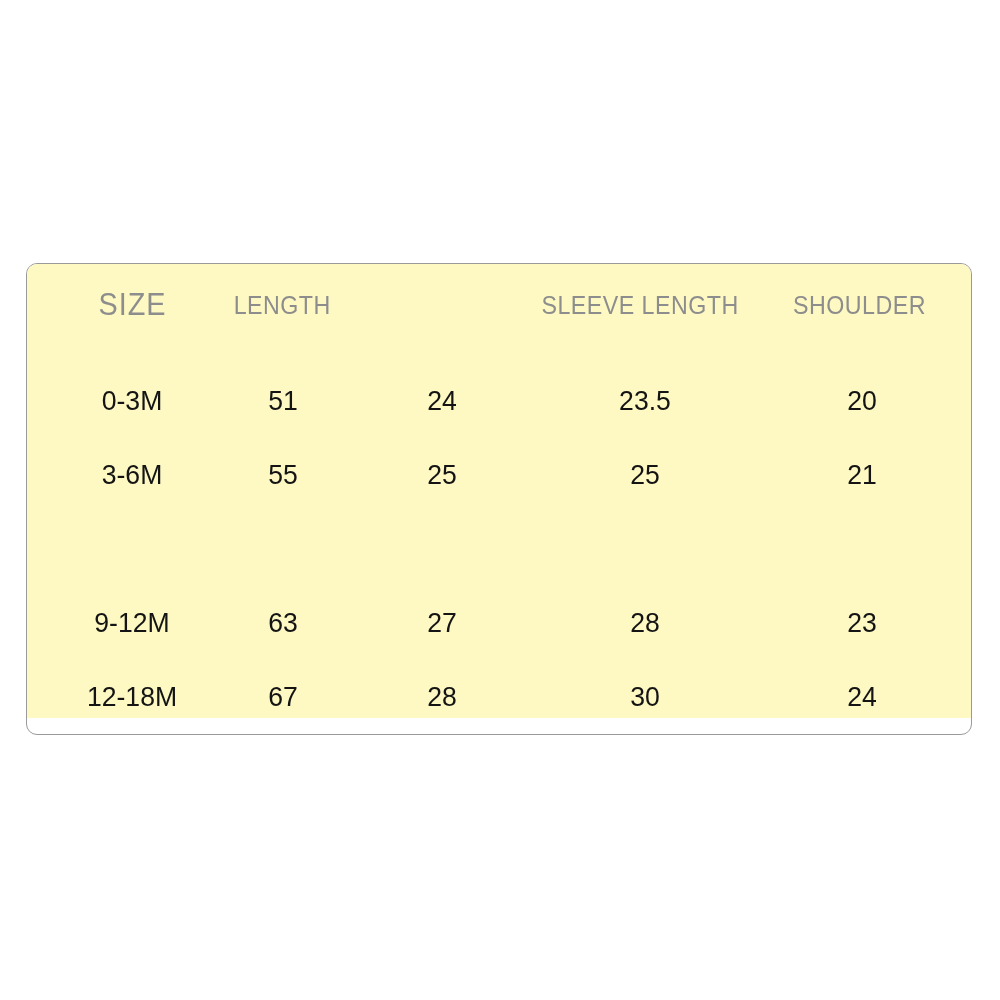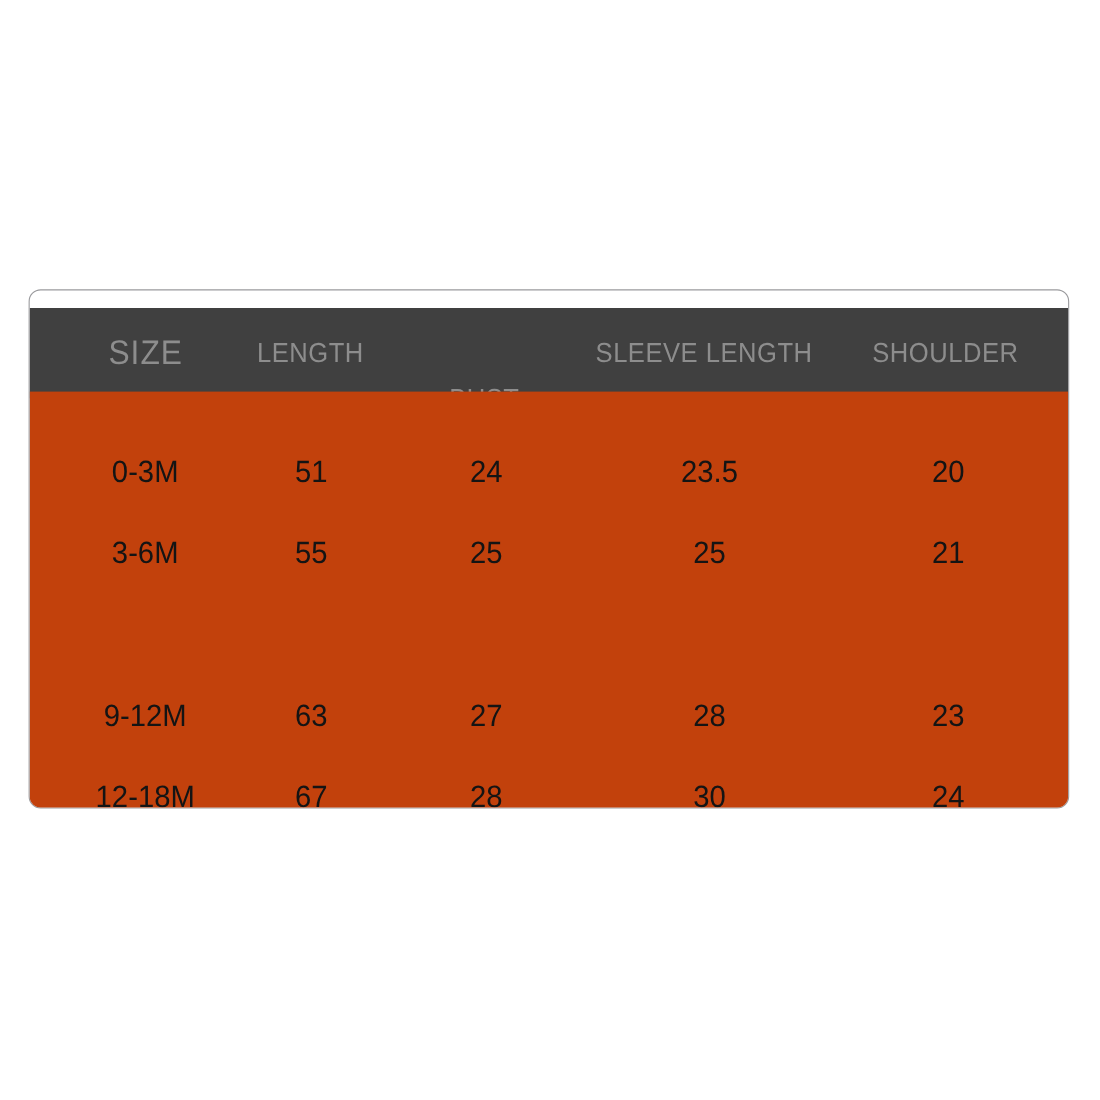--- a/index.html
+++ b/index.html
@@ -36,24 +36,24 @@
     border: 1px solid #9a9a9d;
     border-radius: 11px;
     background: #ffffff;
     overflow: hidden;
   }
 
   
   .chart-header-row {
     position: absolute;
     left: 0;
-    top: 16px;
+    top: 0;
     width: 100%;
     height: 82px;
-    background: #404040;
+    background: #fef9c3;
     display: block;
   }
 
   .col {
     position: absolute;
     top: 0;
     height: 100%;
     display: flex;
     align-items: center;
     justify-content: center;
@@ -70,24 +70,24 @@
   }
   .head-cell.size-head {
     font-size: 31px;
     letter-spacing: 1px;
   }
 
   
   .chart-body {
     position: absolute;
     left: 0;
-    top: 92px;
+    top: 64px;
     width: 100%;
     height: 390px;
-    background: #c2410c;
+    background: #fef9c3;
   }
 
   .data-row {
     position: absolute;
     left: 0;
     width: 100%;
     height: 74px;
   }
 
   .cell {

